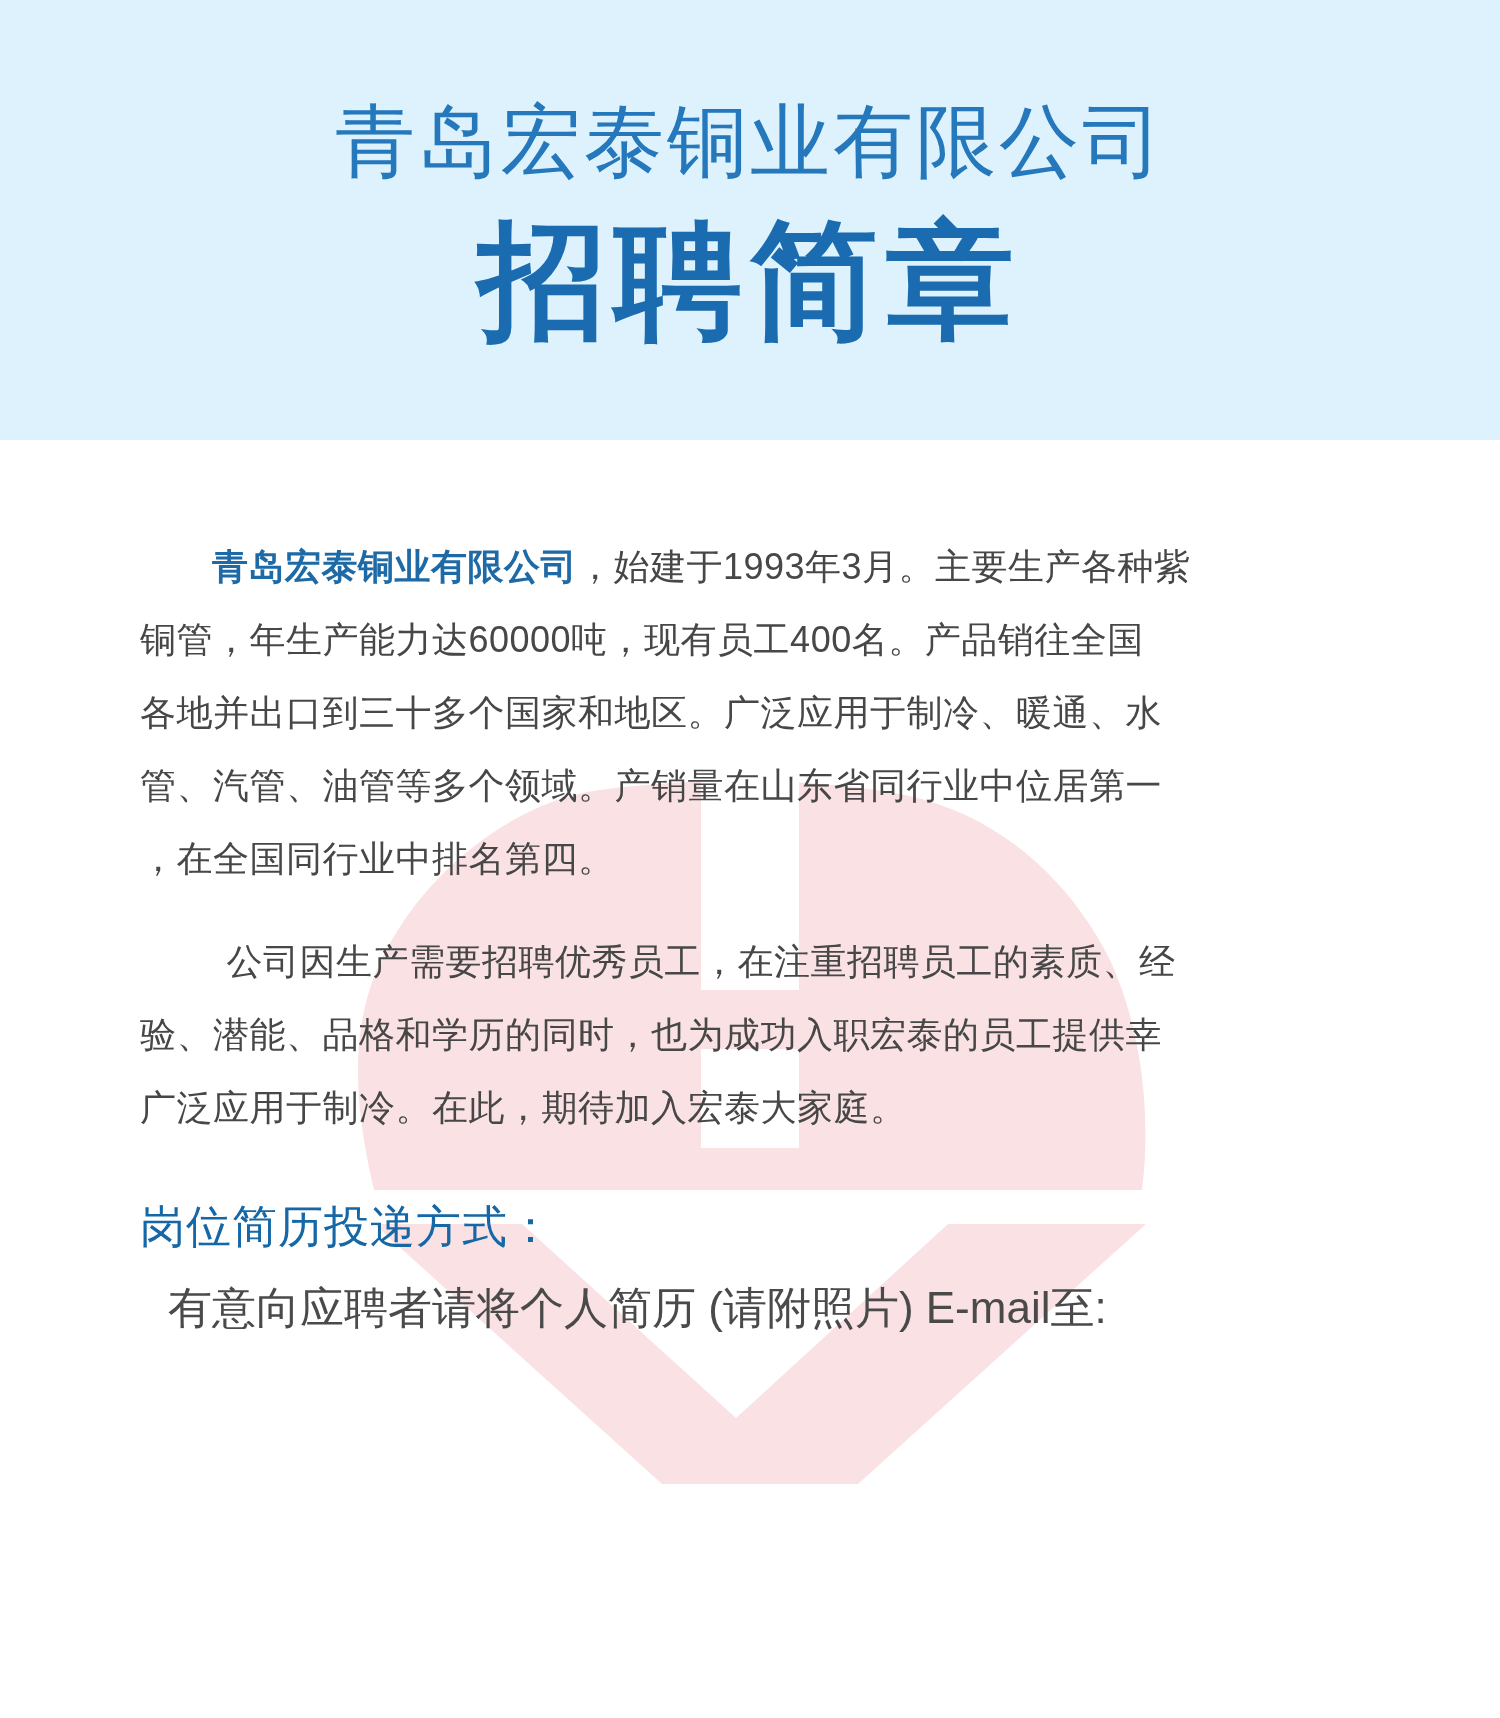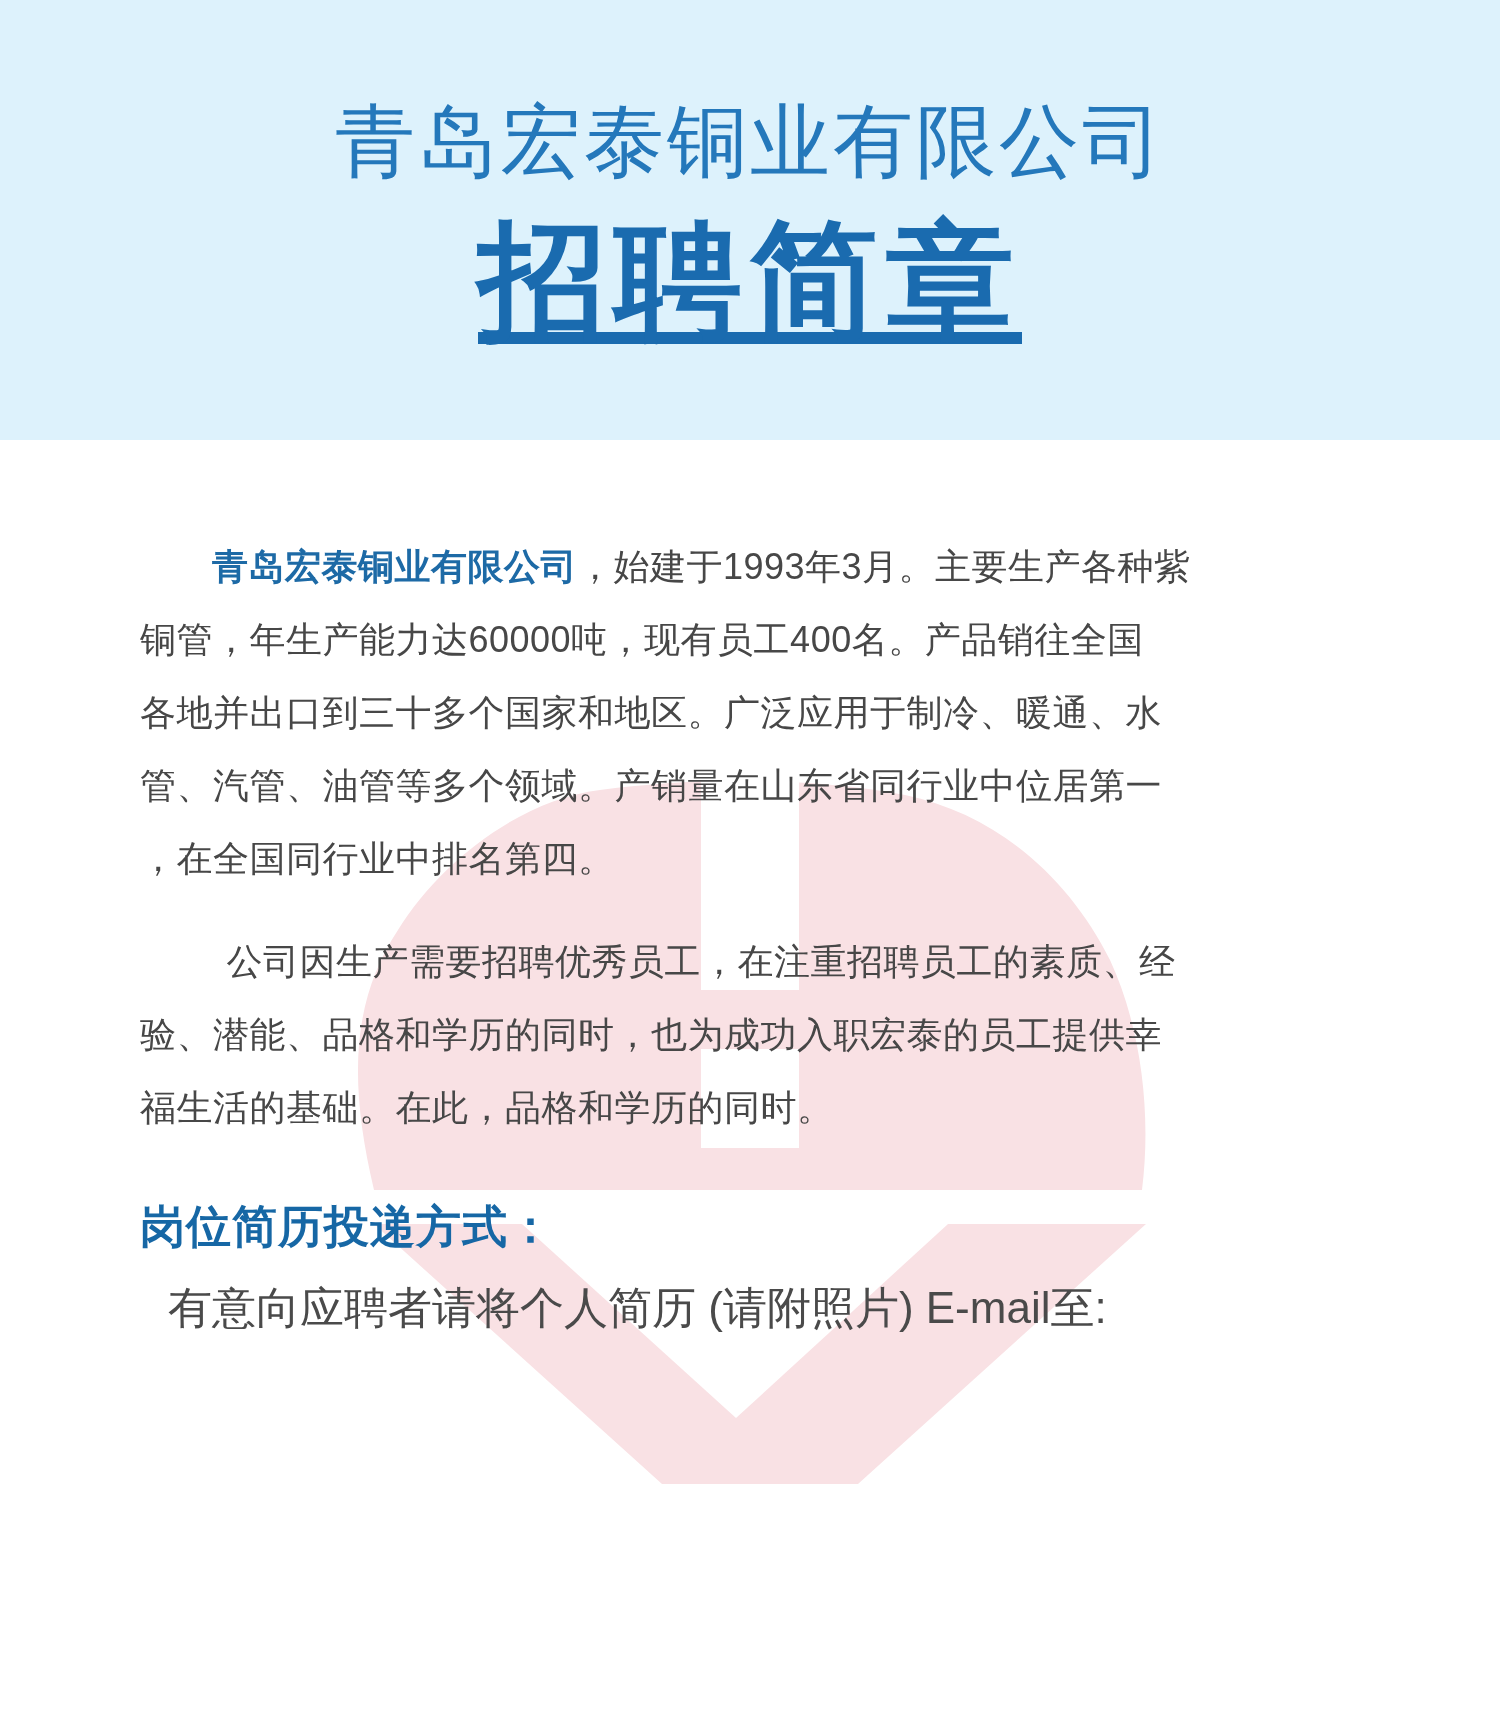--- a/index.html
+++ b/index.html
@@ -16,21 +16,21 @@
     text-align:center;z-index:2;
   }
   .company-name{
     margin:0;padding-top:98px;
     font-size:80px;font-weight:500;letter-spacing:3px;
     color:#2478bb;line-height:1.1;
   }
   .brochure-title{
     margin:0;padding-top:28px;
     font-size:128px;font-weight:900;letter-spacing:8px;
-    color:#1a6baf;line-height:1.05;text-decoration:underline;
+    color:#1a6baf;line-height:1.05;
   }
 
   
   .watermark{
     position:absolute;left:0;top:0;width:1500px;height:1718px;
     z-index:0;pointer-events:none;
   }
 
   
   .content{
@@ -41,21 +41,21 @@
   .para{
     margin:0;font-size:36px;font-weight:300;line-height:73px;
     white-space:pre-line;letter-spacing:0.5px;
   }
   .para.intro{margin-top:90px;text-indent:2em;}
   .para.recruit{margin-top:30px;text-indent:2.4em;}
   .lead-blue{color:#1d6aa6;font-weight:700;}
 
   .apply-heading{
     margin:46px 0 0 0;
-    font-size:45px;font-weight:700;color:#1667a5;line-height:73px;
+    font-size:45px;font-weight:400;color:#1667a5;line-height:73px;
     letter-spacing:1px;
   }
   .instruction{
     margin:12px 0 0 0;padding-left:28px;
     font-size:44px;font-weight:300;line-height:66px;color:#4a4a4a;
   }
 </style>
 </head>
 <body>
 
@@ -85,20 +85,20 @@
   <main class="content">
 
     <p class="para intro"><span class="lead-blue">青岛宏泰铜业有限公司</span><span>，始建于1993年3月。主要生产各种紫
 铜管，年生产能力达60000吨，现有员工400名。产品销往全国
 各地并出口到三十多个国家和地区。广泛应用于制冷、暖通、水
 管、汽管、油管等多个领域。产销量在山东省同行业中位居第一
 ，在全国同行业中排名第四。</span></p>
 
     <p class="para recruit">公司因生产需要招聘优秀员工，在注重招聘员工的素质、经
 验、潜能、品格和学历的同时，也为成功入职宏泰的员工提供幸
-福生活的基础。在此，品格和学历的同时。</p>
+广泛应用于制冷。在此，期待加入宏泰大家庭。</p>
 
     <h3 class="apply-heading">岗位简历投递方式：</h3>
 
     <p class="instruction">有意向应聘者请将个人简历 (请附照片) E-mail至:</p>
 
   </main>
 </div>
 
 </body></html>

